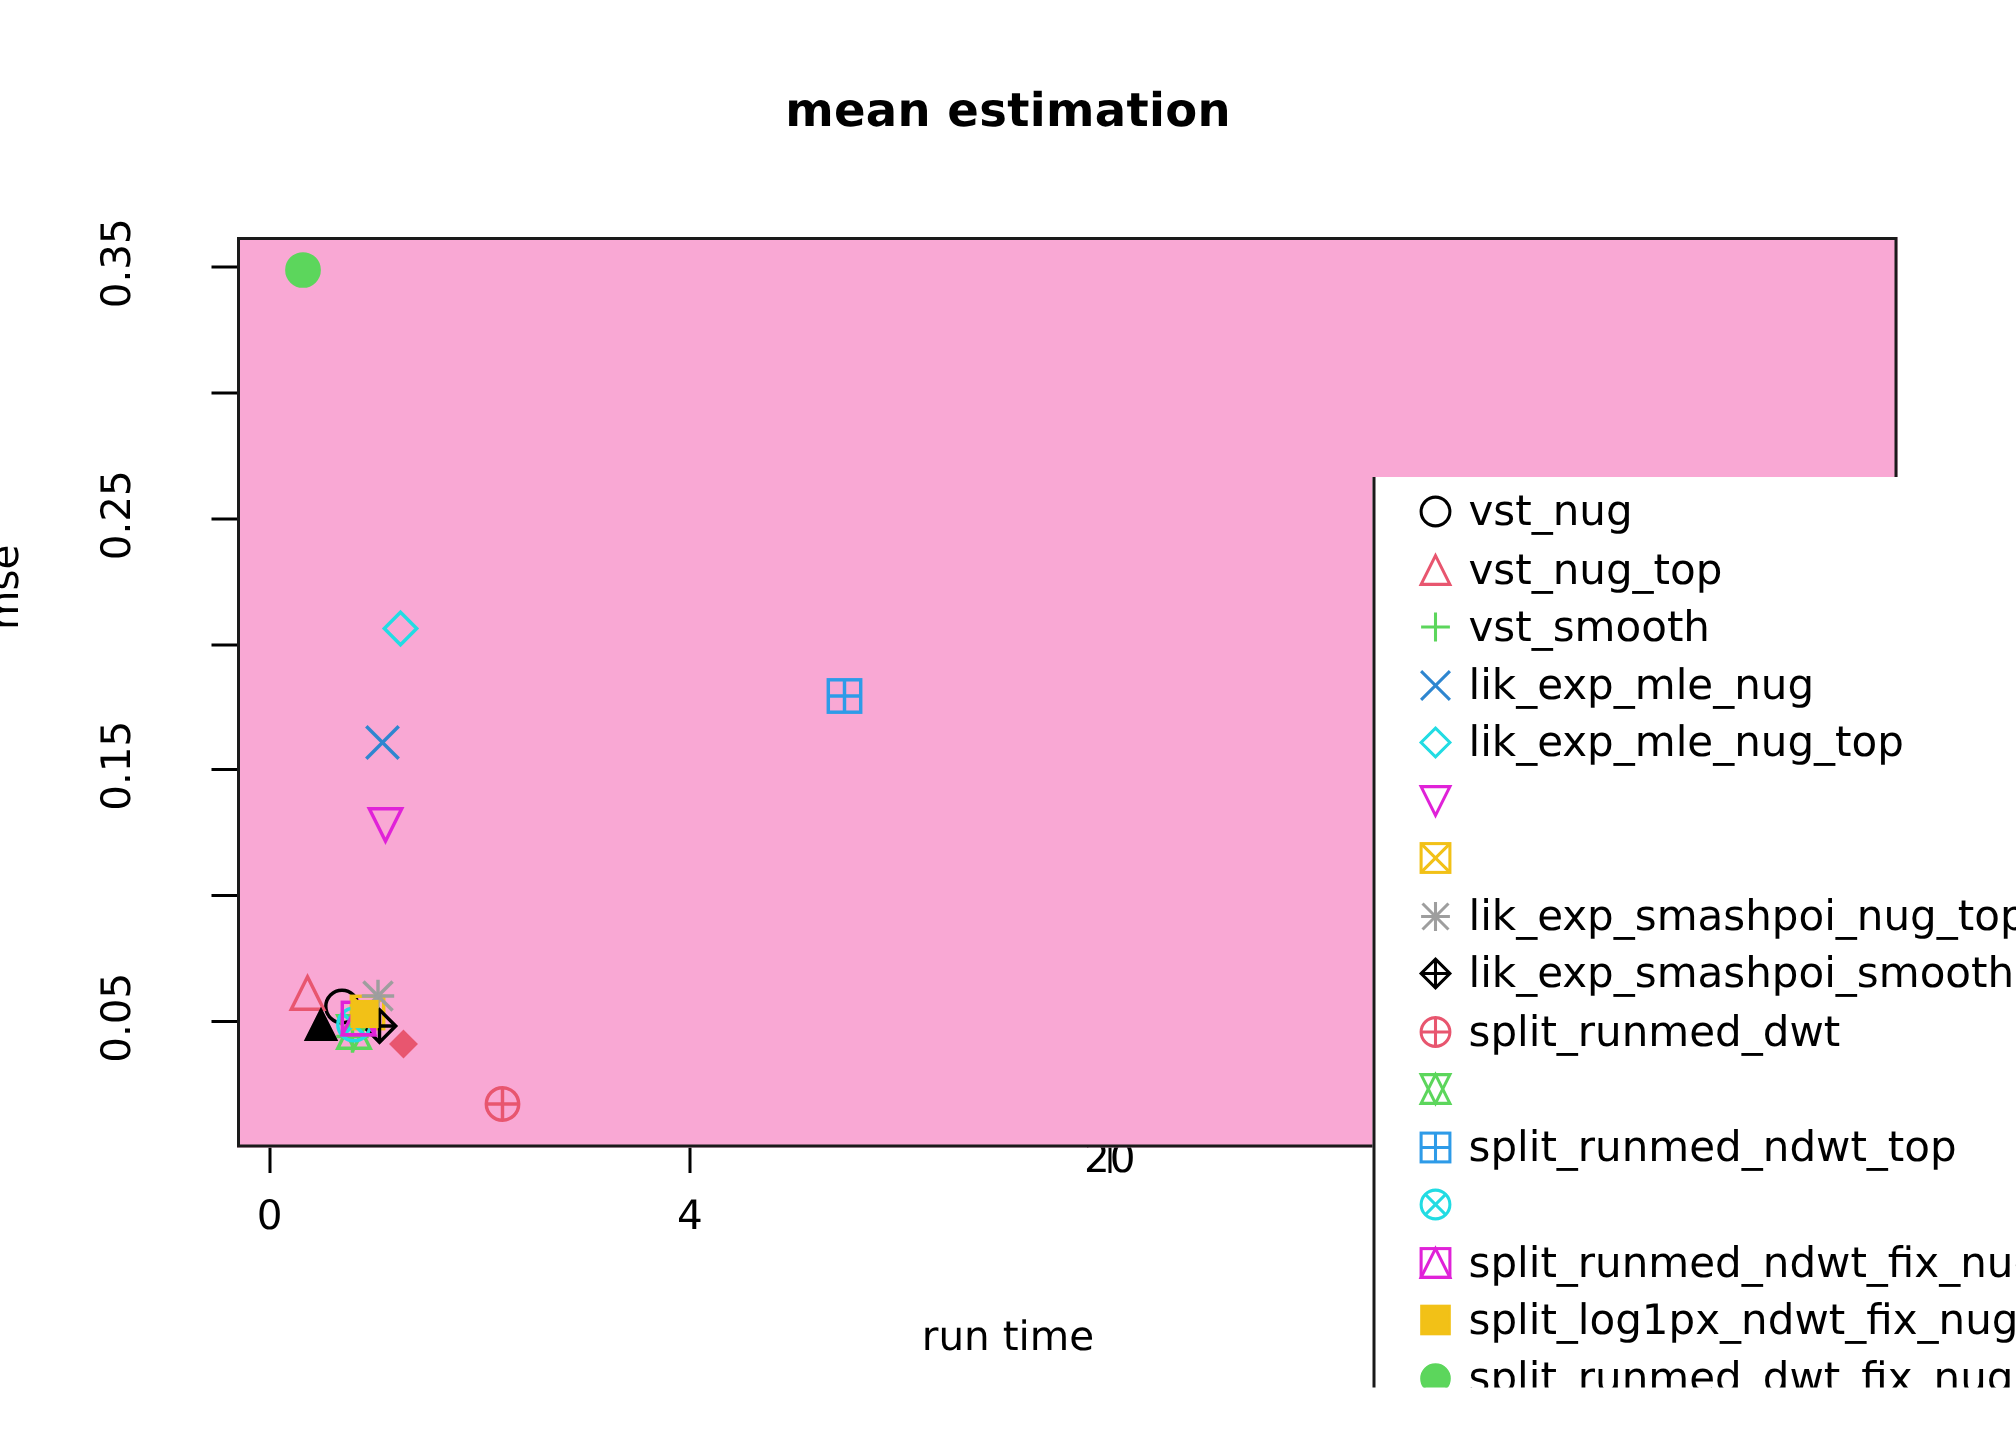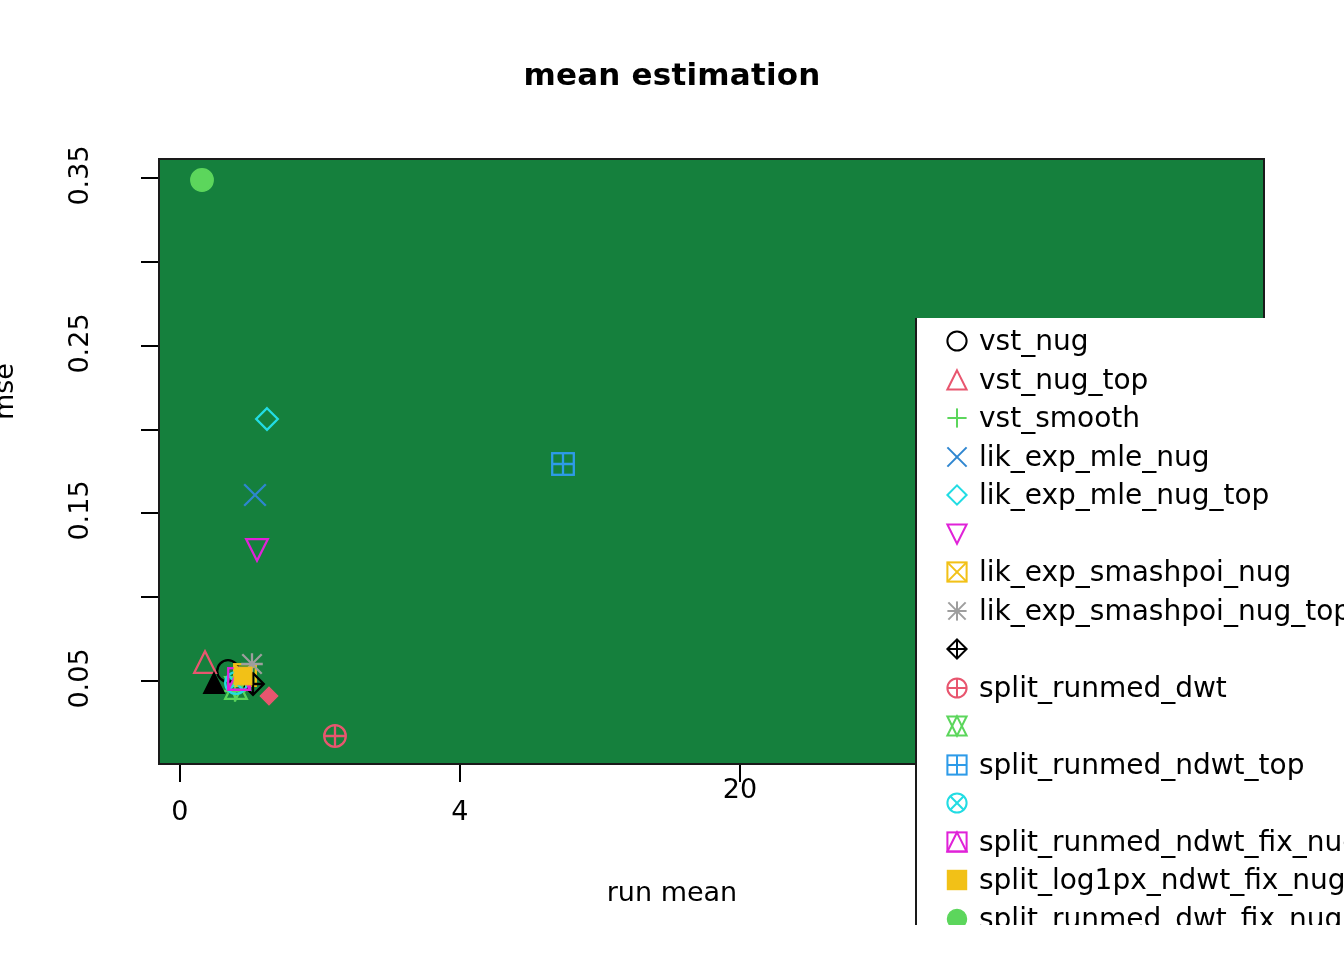--- a/index.html
+++ b/index.html
@@ -18,21 +18,21 @@
     font-size:31px;font-weight:bold;color:#000;
     letter-spacing:0.2px;
   }
 
   
   .panel{
     position:absolute;
     left:158px;top:158px;width:1107px;height:607px;
     border:2px solid #1a1a1a;
     box-sizing:border-box;
-    background:#15803d;
+    background:#f9a8d4;
   }
   .plot-area{position:absolute;inset:0;overflow:hidden;}
   .tick{position:absolute;background:#000;}
   .ytick-label{
     position:absolute;
     font-size:27px;color:#000;
     white-space:nowrap;
     transform-origin:center center;
     transform:rotate(-90deg);
   }
@@ -82,42 +82,42 @@
   }
 </style>
 </head>
 <body>
 
 <div id="root">
 
   <div class="chart-title">mean estimation</div>
 
   <div class="axis-title-y">mse</div>
-  <div class="axis-title-x">run mean</div>
+  <div class="axis-title-x">run time</div>
 
   <div id="yaxis">
       <div class="tick" style="left: 141px; top: 680.16px; width: 17px; height: 2px;"></div>
       <div class="ytick-label" style="left: 33px; top: 663.16px; width: 90px; text-align: center;">0.05</div>
       <div class="tick" style="left: 141px; top: 596.32px; width: 17px; height: 2px;"></div>
       <div class="tick" style="left: 141px; top: 512.481px; width: 17px; height: 2px;"></div>
       <div class="ytick-label" style="left: 33px; top: 495.481px; width: 90px; text-align: center;">0.15</div>
       <div class="tick" style="left: 141px; top: 428.641px; width: 17px; height: 2px;"></div>
       <div class="tick" style="left: 141px; top: 344.801px; width: 17px; height: 2px;"></div>
       <div class="ytick-label" style="left: 33px; top: 327.801px; width: 90px; text-align: center;">0.25</div>
       <div class="tick" style="left: 141px; top: 260.961px; width: 17px; height: 2px;"></div>
       <div class="tick" style="left: 141px; top: 177.122px; width: 17px; height: 2px;"></div>
       <div class="ytick-label" style="left: 33px; top: 160.122px; width: 90px; text-align: center;">0.35</div>
     </div>
   <div id="xaxis">
       <div class="tick" style="left: 178.843px; top: 765px; width: 2px; height: 17px;"></div>
       <div class="xtick-label" style="left: 119.843px; top: 795px; width: 120px;">0</div>
       <div class="tick" style="left: 458.884px; top: 765px; width: 2px; height: 17px;"></div>
       <div class="xtick-label" style="left: 399.884px; top: 795px; width: 120px;">4</div>
       <div class="tick" style="left: 738.924px; top: 765px; width: 2px; height: 17px;"></div>
-      <div class="xtick-label" style="left: 679.924px; top: 773px; width: 120px;">20</div>
+      <div class="xtick-label" style="left: 679.924px; top: 757px; width: 120px;">20</div>
       <div class="tick" style="left: 1018.96px; top: 765px; width: 2px; height: 17px;"></div>
       <div class="xtick-label" style="left: 959.965px; top: 795px; width: 120px;">30</div>
     </div>
 
   <div class="panel">
     <div class="plot-area" id="plot-area">
         <div class="pt" style="left: 68.0498px; top: 510.584px; z-index: 10;"><svg width="27" height="27" viewBox="0 0 27 27" xmlns="http://www.w3.org/2000/svg">
             <circle cx="13.5" cy="13.5" r="10.8" fill="none" stroke="#000000" stroke-width="2.2950000000000004"></circle>
           </svg></div>
         <div class="pt" style="left: 44.8065px; top: 502.2px; z-index: 11;"><svg width="27" height="27" viewBox="0 0 27 27" xmlns="http://www.w3.org/2000/svg">
@@ -240,41 +240,41 @@
           </span>
         </div>
         <div class="legend-row">
           <span class="legend-sym">
             <svg width="24" height="24" viewBox="0 0 24 24" xmlns="http://www.w3.org/2000/svg">
               <rect x="2.4000000000000004" y="2.4000000000000004" width="19.200000000000003" height="19.200000000000003" fill="none" stroke="#F2C117" stroke-width="2.04"></rect>
               <line x1="2.4000000000000004" y1="2.4000000000000004" x2="21.6" y2="21.6" fill="none" stroke="#F2C117" stroke-width="2.04"></line>
               <line x1="21.6" y1="2.4000000000000004" x2="2.4000000000000004" y2="21.6" fill="none" stroke="#F2C117" stroke-width="2.04"></line>
             </svg>
           </span>
-          <span class="legend-label">lik_exp_smashpoi_nug</span>
         </div>
         <div class="legend-row">
           <span class="legend-sym">
             <svg width="24" height="24" viewBox="0 0 24 24" xmlns="http://www.w3.org/2000/svg">
               <line x1="12" y1="2.4000000000000004" x2="12" y2="21.6" fill="none" stroke="#9E9E9E" stroke-width="2.04"></line>
               <line x1="2.4000000000000004" y1="12" x2="21.6" y2="12" fill="none" stroke="#9E9E9E" stroke-width="2.04"></line>
               <line x1="3.3600000000000003" y1="3.3600000000000003" x2="20.64" y2="20.64" fill="none" stroke="#9E9E9E" stroke-width="2.04"></line>
               <line x1="20.64" y1="3.3600000000000003" x2="3.3600000000000003" y2="20.64" fill="none" stroke="#9E9E9E" stroke-width="2.04"></line>
             </svg>
           </span>
           <span class="legend-label">lik_exp_smashpoi_nug_top</span>
         </div>
         <div class="legend-row">
           <span class="legend-sym">
             <svg width="24" height="24" viewBox="0 0 24 24" xmlns="http://www.w3.org/2000/svg">
               <polygon points="12,2.4000000000000004 21.6,12 12,21.6 2.4000000000000004,12" fill="none" stroke="#000000" stroke-width="2.04"></polygon>
               <line x1="12" y1="2.4000000000000004" x2="12" y2="21.6" fill="none" stroke="#000000" stroke-width="2.04"></line>
               <line x1="2.4000000000000004" y1="12" x2="21.6" y2="12" fill="none" stroke="#000000" stroke-width="2.04"></line>
             </svg>
           </span>
+          <span class="legend-label">lik_exp_smashpoi_smooth</span>
         </div>
         <div class="legend-row">
           <span class="legend-sym">
             <svg width="24" height="24" viewBox="0 0 24 24" xmlns="http://www.w3.org/2000/svg">
               <circle cx="12" cy="12" r="9.6" fill="none" stroke="#E8566F" stroke-width="2.04"></circle>
               <line x1="12" y1="2.4000000000000004" x2="12" y2="21.6" fill="none" stroke="#E8566F" stroke-width="2.04"></line>
               <line x1="2.4000000000000004" y1="12" x2="21.6" y2="12" fill="none" stroke="#E8566F" stroke-width="2.04"></line>
             </svg>
           </span>
           <span class="legend-label">split_runmed_dwt</span>

